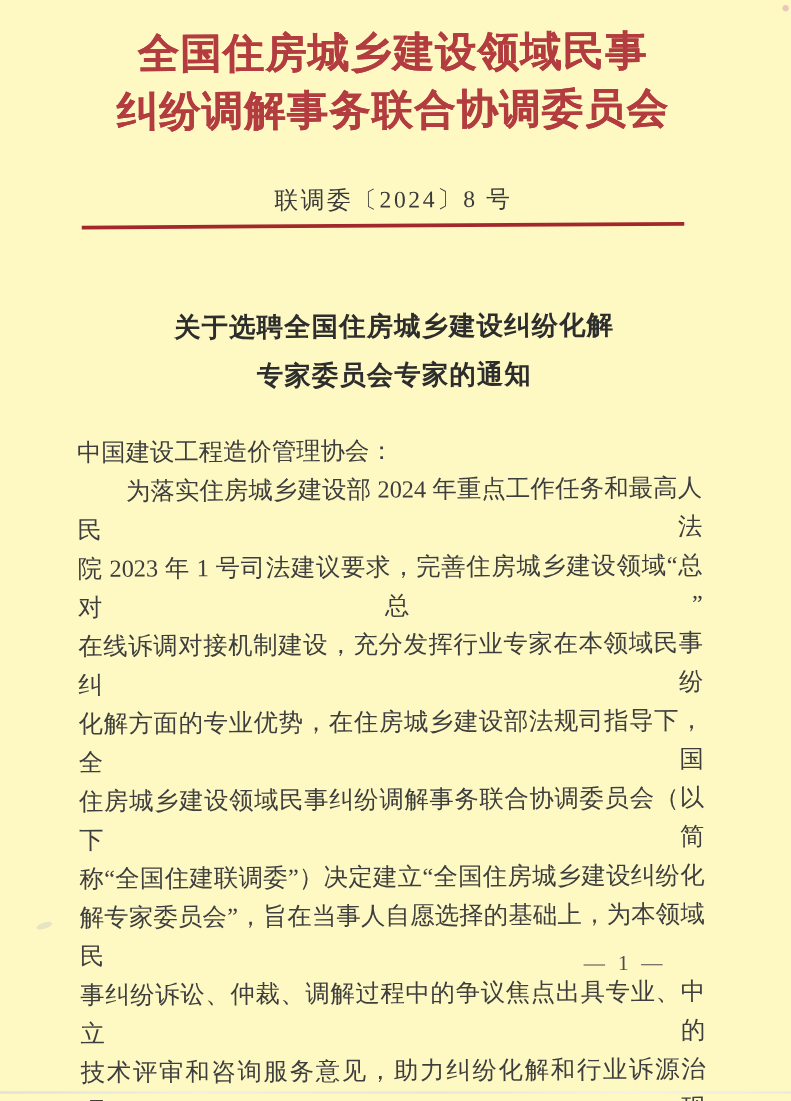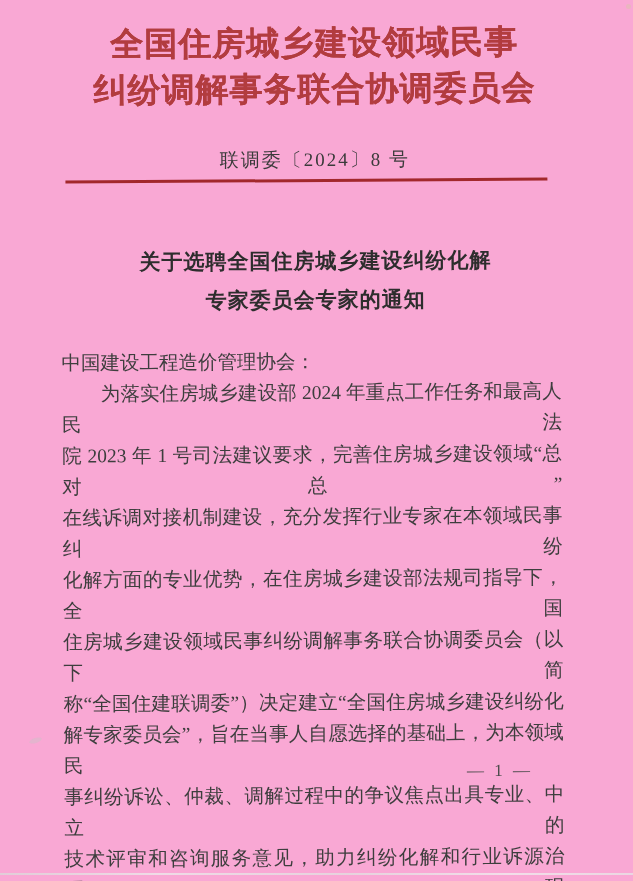--- a/index.html
+++ b/index.html
@@ -4,21 +4,21 @@
 <style>
   html, body {
     margin: 0;
     padding: 0;
     background: #ffffff;
   }
   .page {
     position: relative;
     width: 633px;
     height: 881px;
-    background: #f9a8d4;
+    background: #fef9c3;
     overflow: hidden;
     font-family: "Liberation Serif", "DejaVu Serif", serif;
   }
   .content {
     position: absolute;
     inset: 0;
     transform: rotate(-0.35deg);
     transform-origin: 50% 50%;
   }
   

